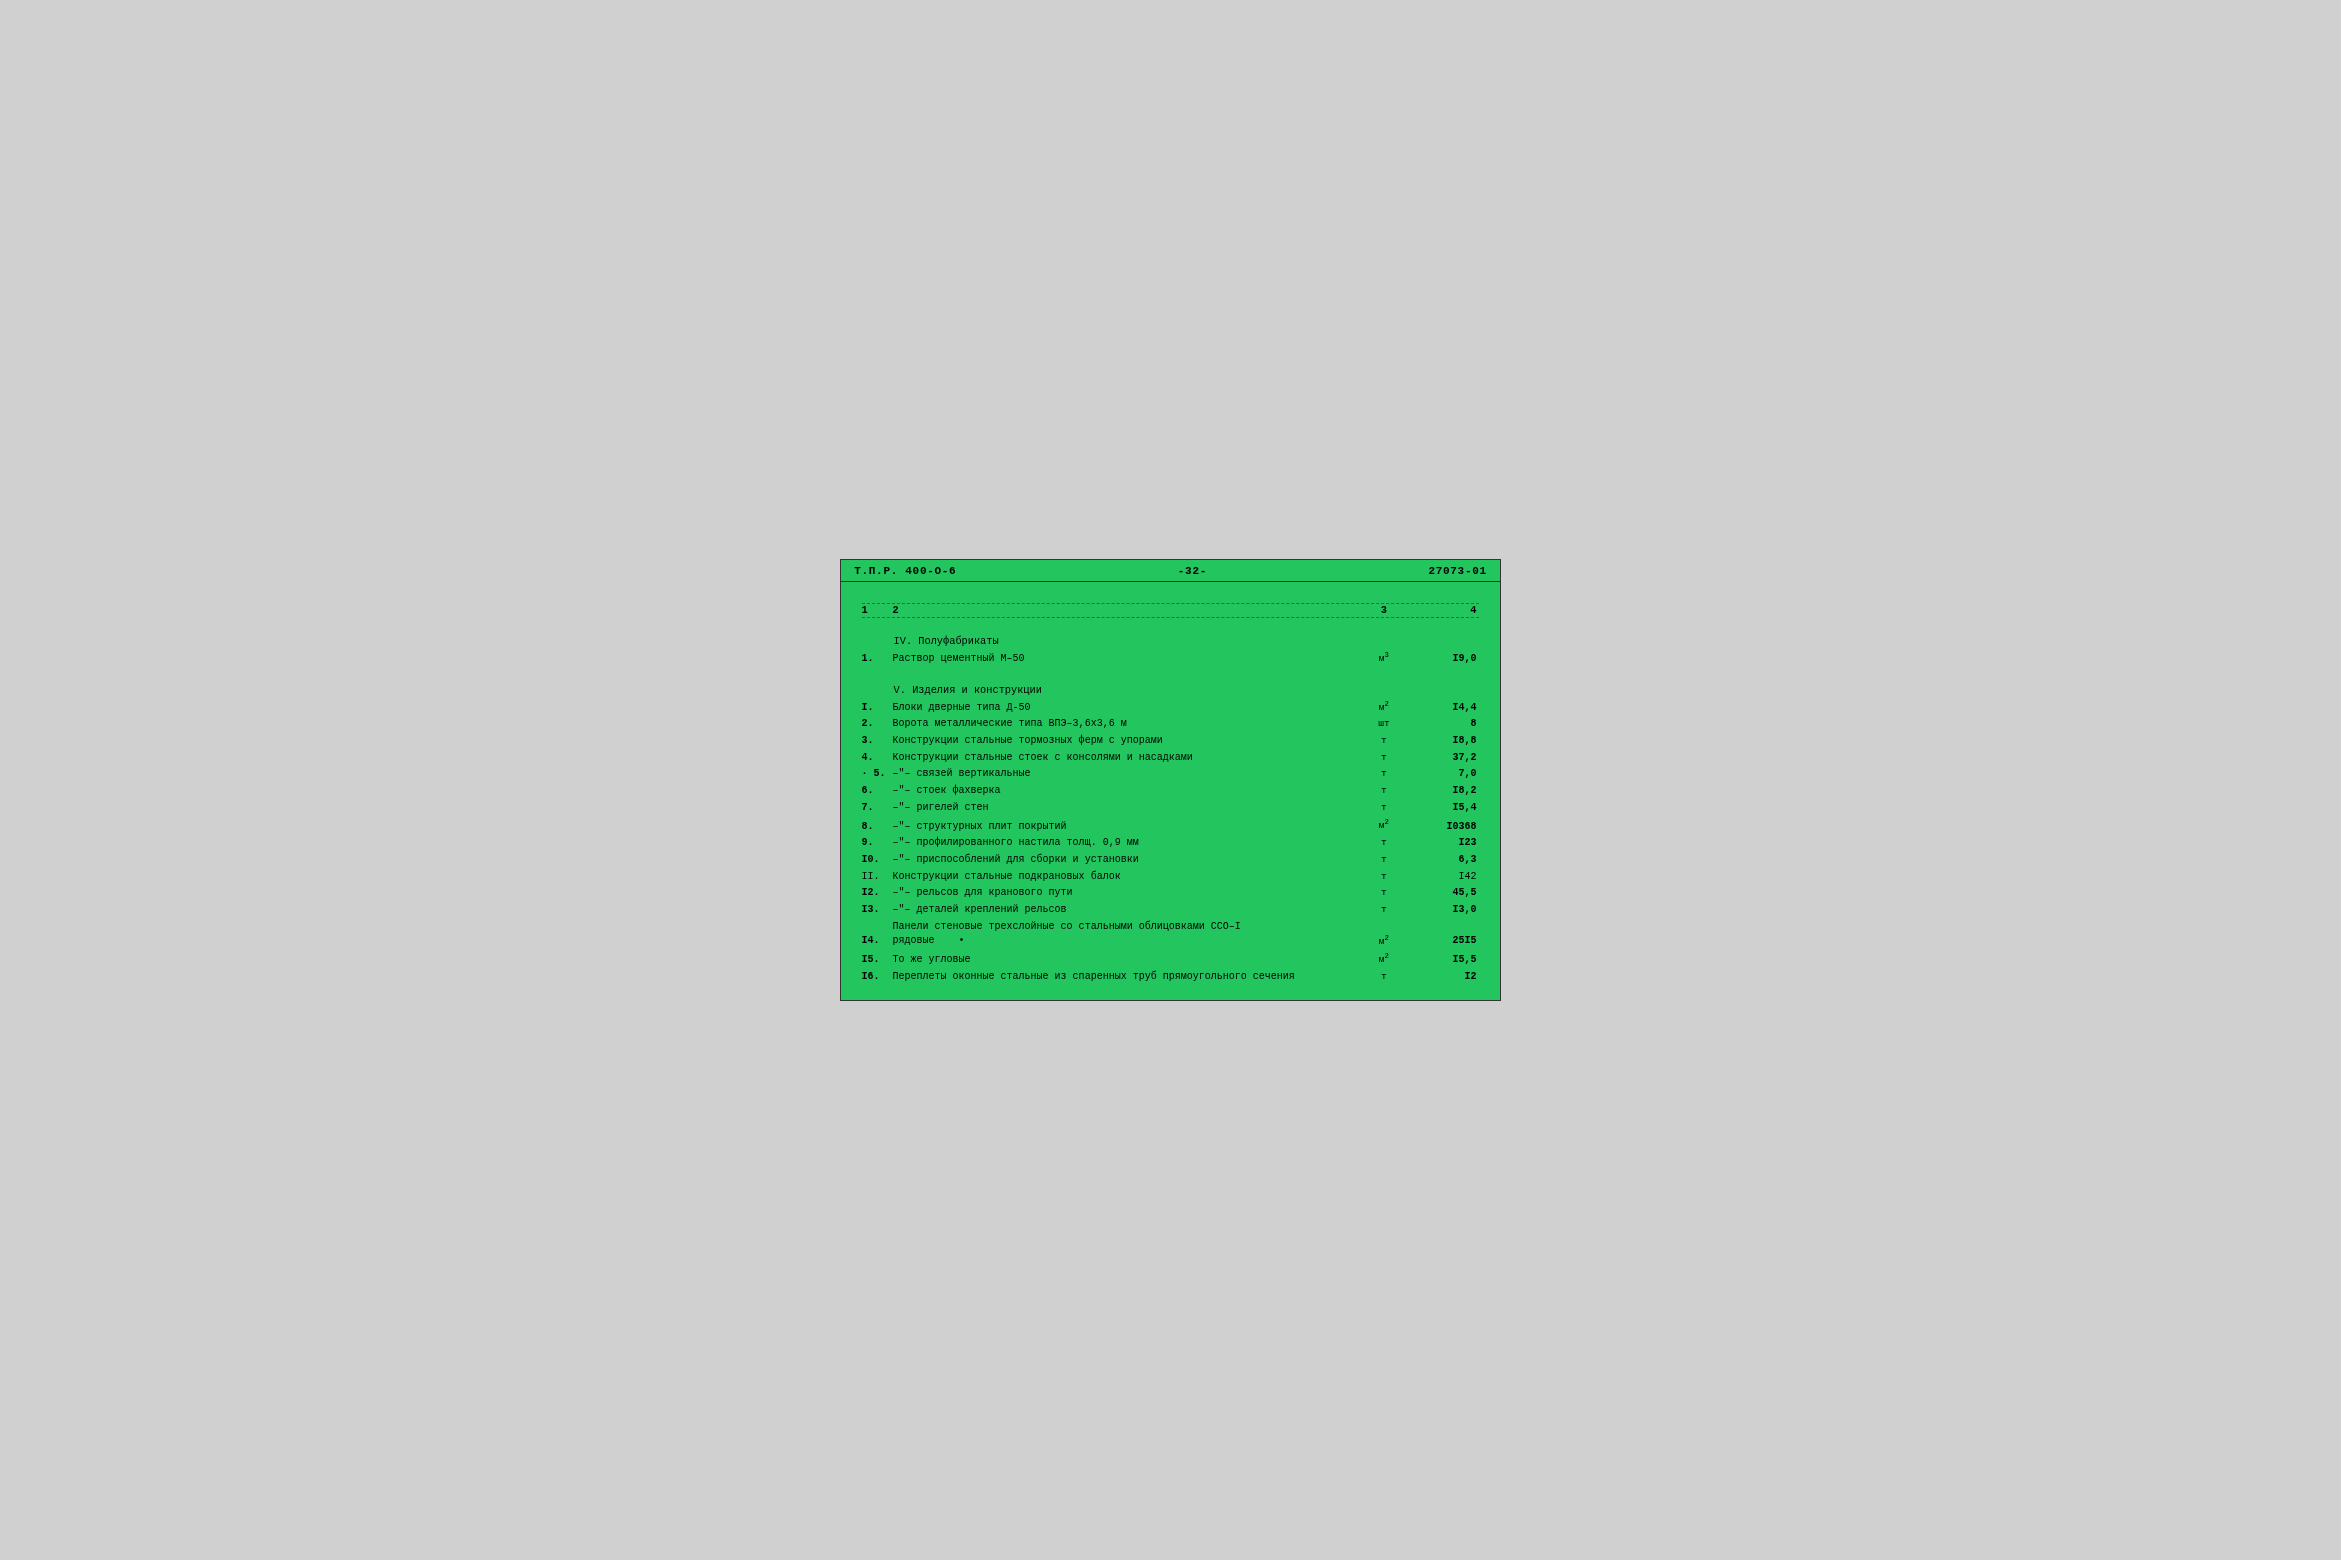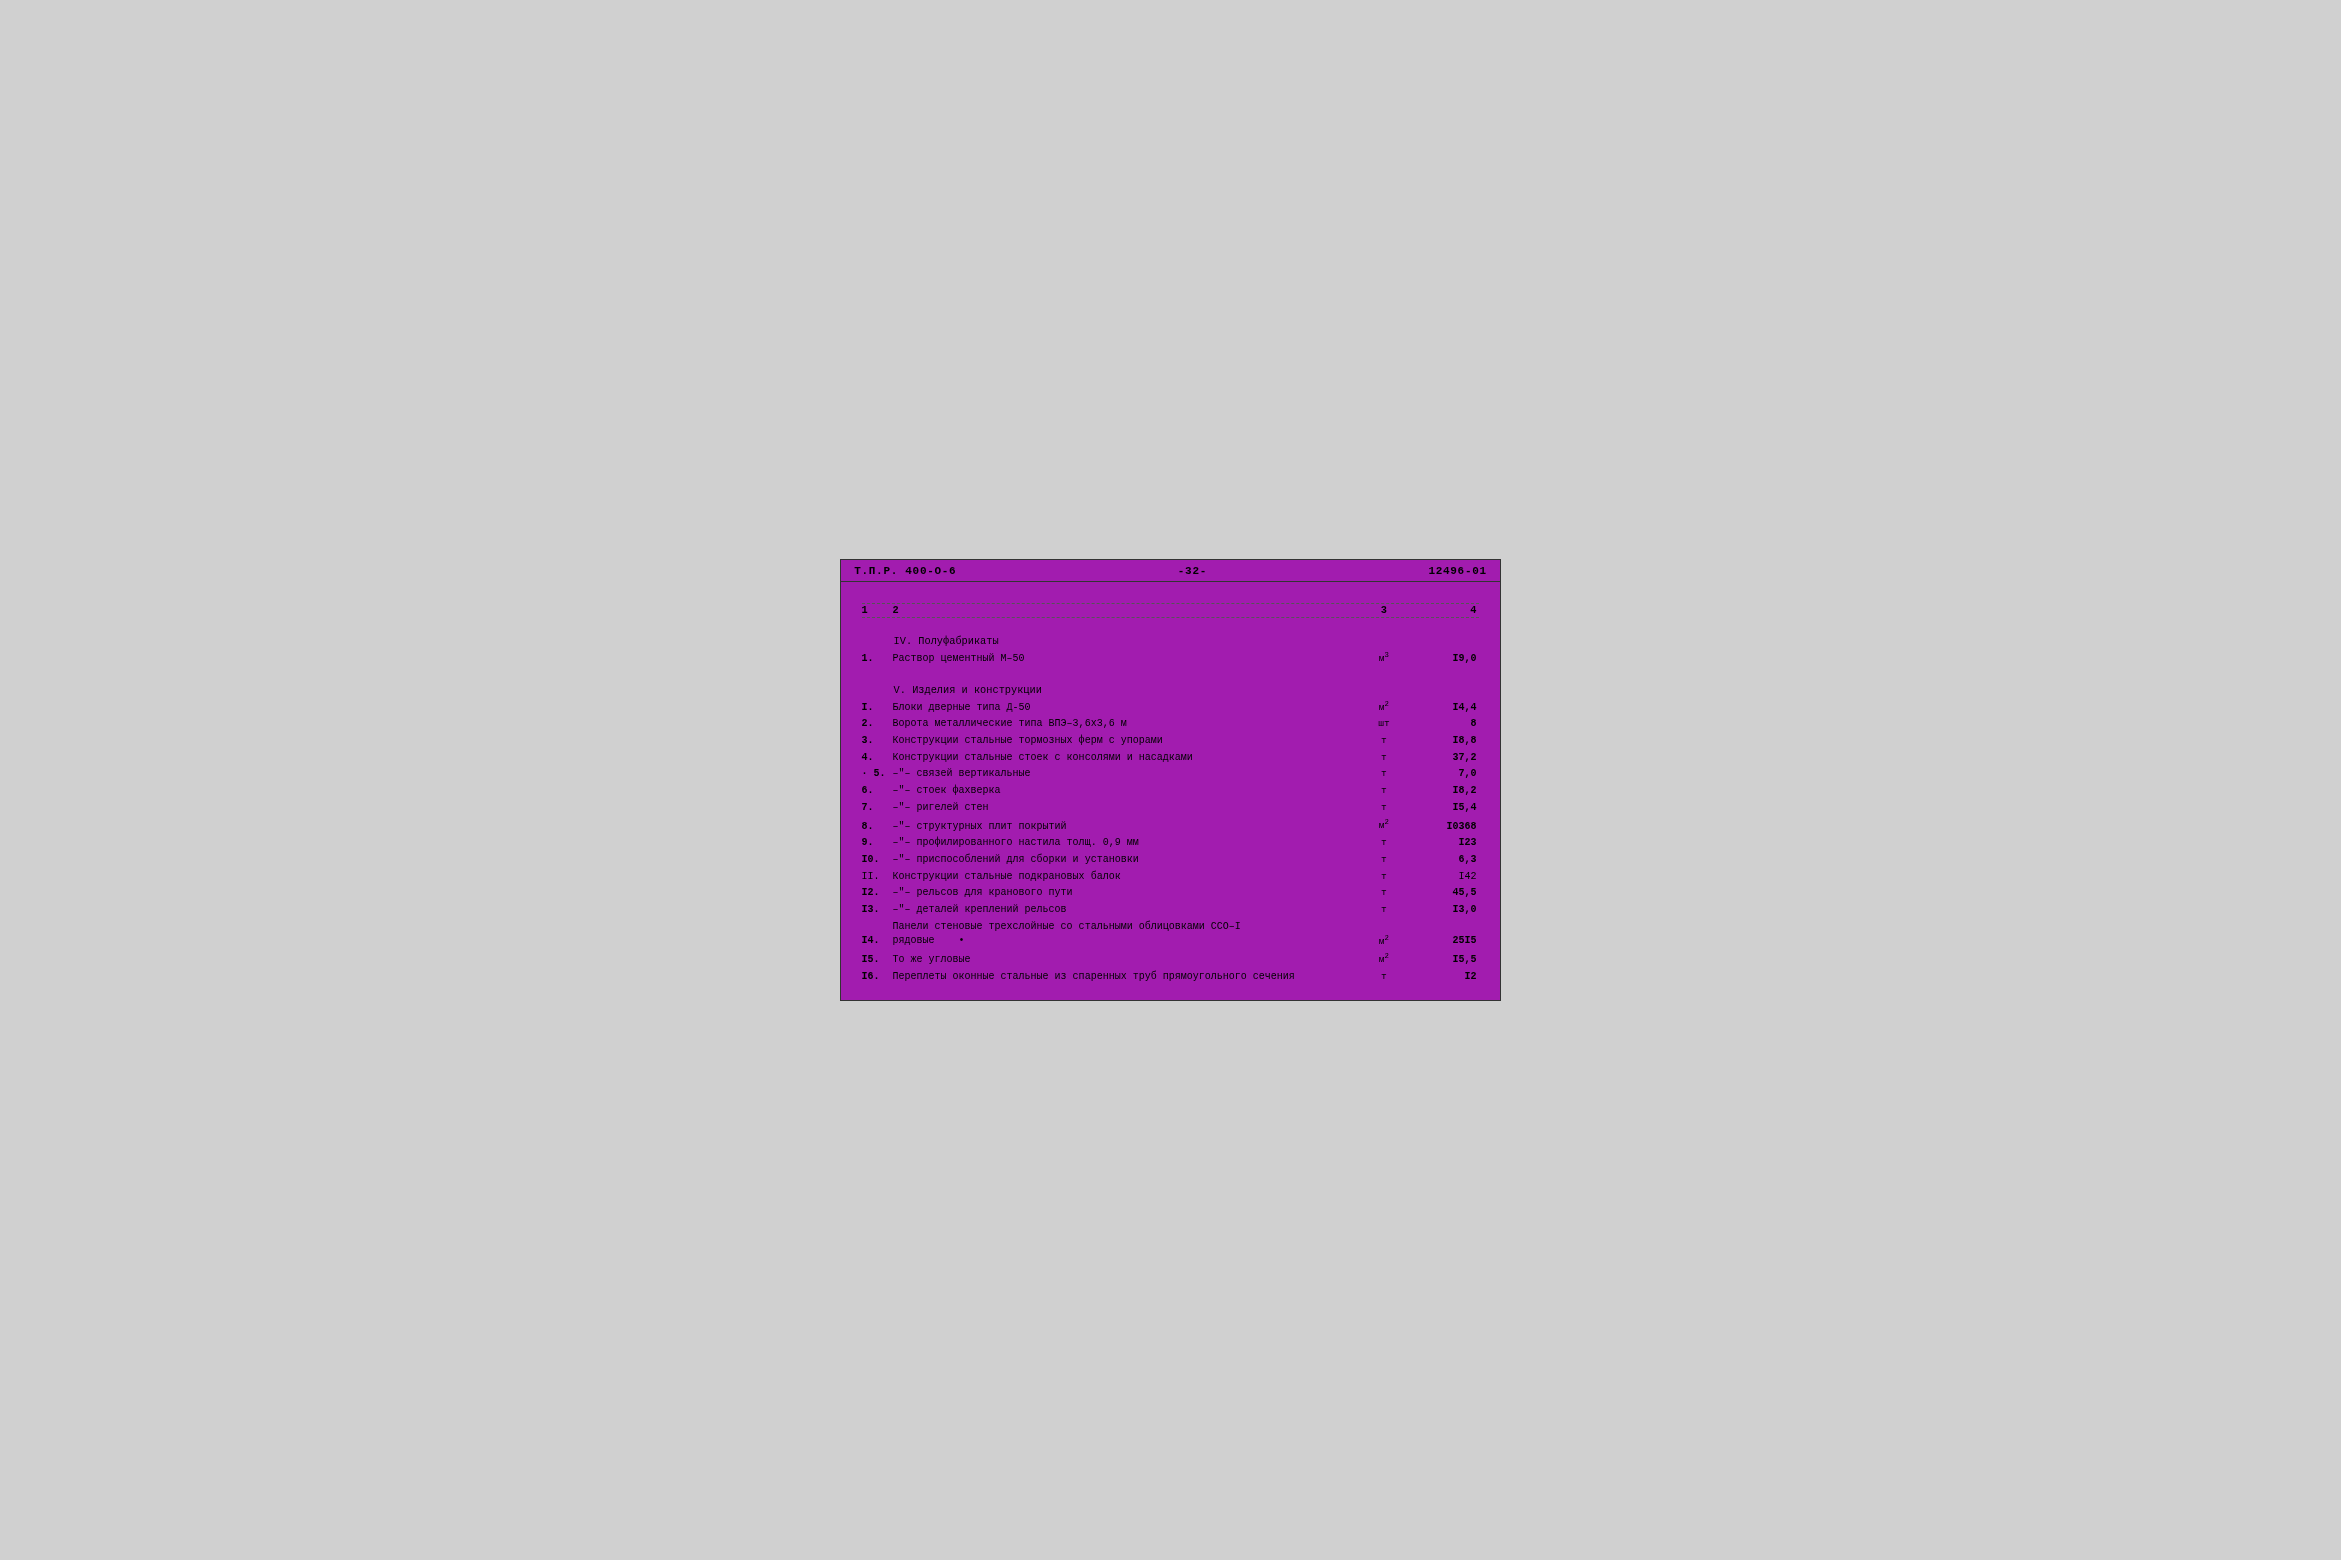--- a/index.html
+++ b/index.html
@@ -11,21 +11,21 @@
     body {
       background: #d0d0d0;
       display: flex;
       justify-content: center;
       align-items: center;
       min-height: 100vh;
       font-family: 'Courier New', Courier, monospace;
     }
 
     .page {
-      background: #a21caf;
+      background: #22c55e;
       width: 661px;
       min-height: 440px;
       border: 1.5px solid #333;
       padding: 0;
       position: relative;
     }
 
     .page-header {
       display: flex;
       justify-content: space-between;
@@ -130,21 +130,21 @@
     }
   </style>
 </head>
 <body>
 
 <div class="page">
 
   <div class="page-header">
     <span>Т.П.Р. 400-О-6</span>
     <span>-32-</span>
-    <span>12496-01</span>
+    <span>27073-01</span>
   </div>
 
   <div class="page-content">
 
     <div class="dashed-line-top"></div>
 
     <div class="column-headers">
       <div class="col-num">1</div>
       <div class="col-desc">2</div>
       <div class="col-unit">3</div>

